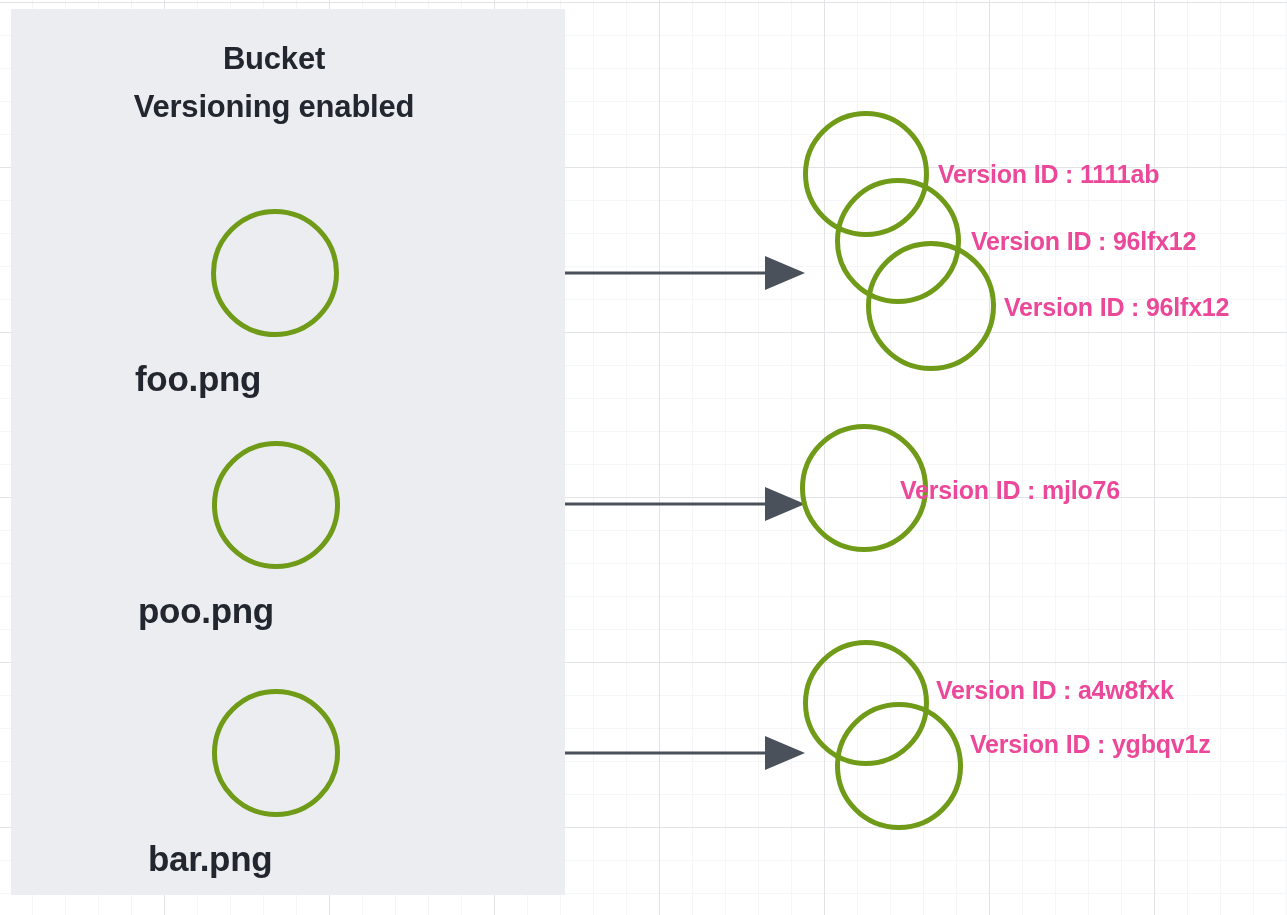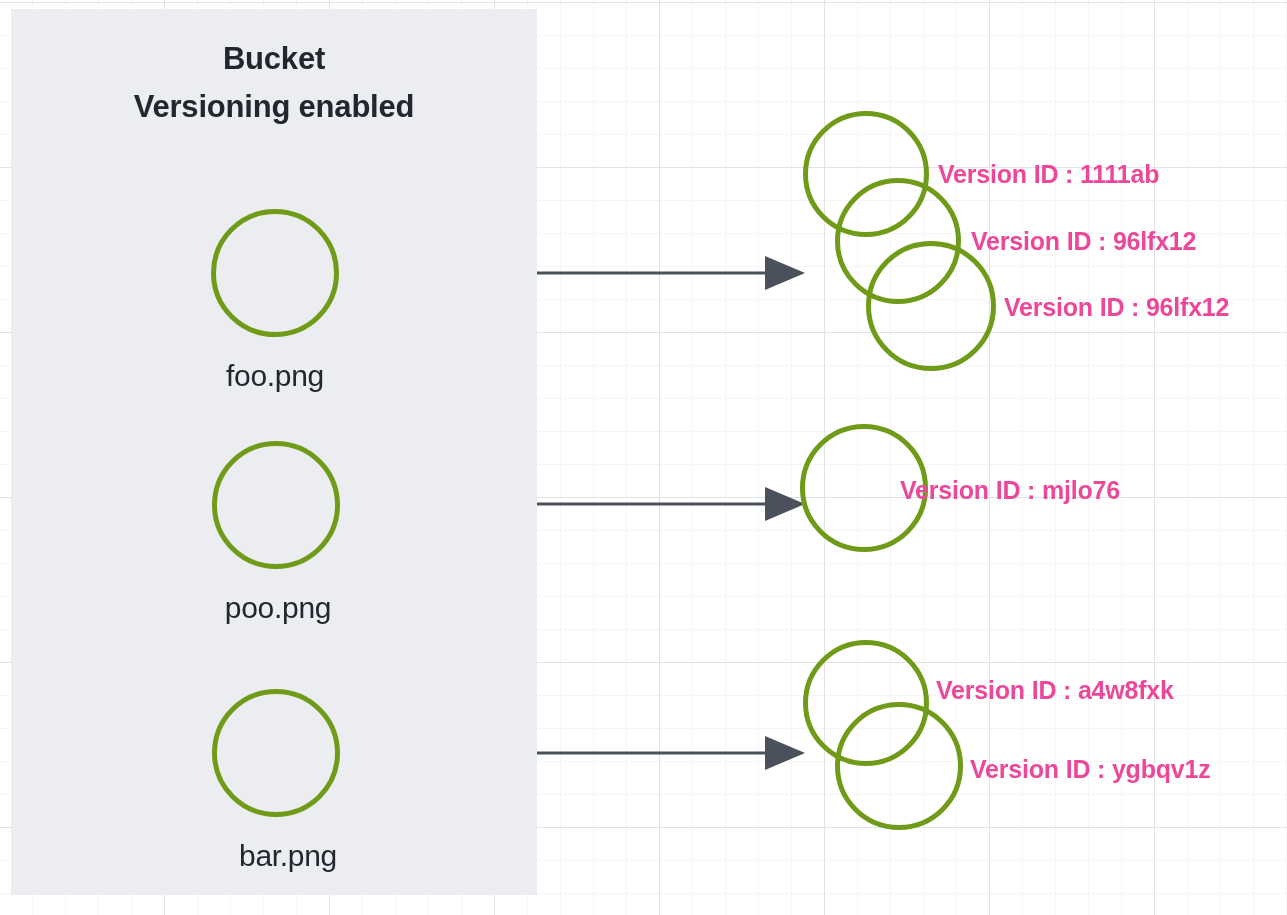--- a/index.html
+++ b/index.html
@@ -20,40 +20,40 @@
     background-size:
       165px 165px,
       165px 165px,
       33px 33px,
       33px 33px;
     background-position: -1px 2px, -1px 2px, -1px 2px, -1px 2px;
   }
   #bucket-panel{
     position:absolute;left:11px;top:9px;width:526px;height:886px;
     background:#ecedf1;
+    padding-left:28px;
   }
   .bucket-title{
     position:absolute;left:0;top:26px;width:526px;
     text-align:center;
     font-size:31px;font-weight:bold;line-height:48px;
     color:#22272f;
     letter-spacing:-0.2px;
     white-space:pre-line;
   }
   .obj-circle{
     position:absolute;
     border:5px solid #6f9b18;
     border-radius:50%;
     box-sizing:border-box;
   }
   .obj-label{
     position:absolute;
-    font-size:30px;font-weight:normal;color:#22272f;
+    font-size:35px;font-weight:bold;color:#22272f;
     letter-spacing:-0.3px;
-    text-align:center;
     white-space:nowrap;
   }
   .ver-circle{
     position:absolute;
     border:5px solid #6f9b18;
     border-radius:50%;
     box-sizing:border-box;
   }
   .ver-label{
     position:absolute;
@@ -101,14 +101,14 @@
     <div class="ver-circle" style="left: 835px; top: 178px; width: 126px; height: 126px;"></div>
     <div class="ver-circle" style="left: 866px; top: 241px; width: 130px; height: 130px;"></div>
     <div class="ver-label" style="left: 938px; top: 160px;">Version ID : 1111ab</div>
     <div class="ver-label" style="left: 971px; top: 227px;">Version ID : 96lfx12</div>
     <div class="ver-label" style="left: 1004px; top: 293px;">Version ID : 96lfx12</div>
     <div class="ver-circle" style="left: 800px; top: 424px; width: 128px; height: 128px;"></div>
     <div class="ver-label" style="left: 900px; top: 476px;">Version ID : mjlo76</div>
     <div class="ver-circle" style="left: 803px; top: 640px; width: 126px; height: 126px;"></div>
     <div class="ver-circle" style="left: 835px; top: 702px; width: 128px; height: 128px;"></div>
     <div class="ver-label" style="left: 936px; top: 676px;">Version ID : a4w8fxk</div>
-    <div class="ver-label" style="left: 970px; top: 755px;">Version ID : ygbqv1z</div>
+    <div class="ver-label" style="left: 970px; top: 730px;">Version ID : ygbqv1z</div>
   </div>
 
 </body></html>

